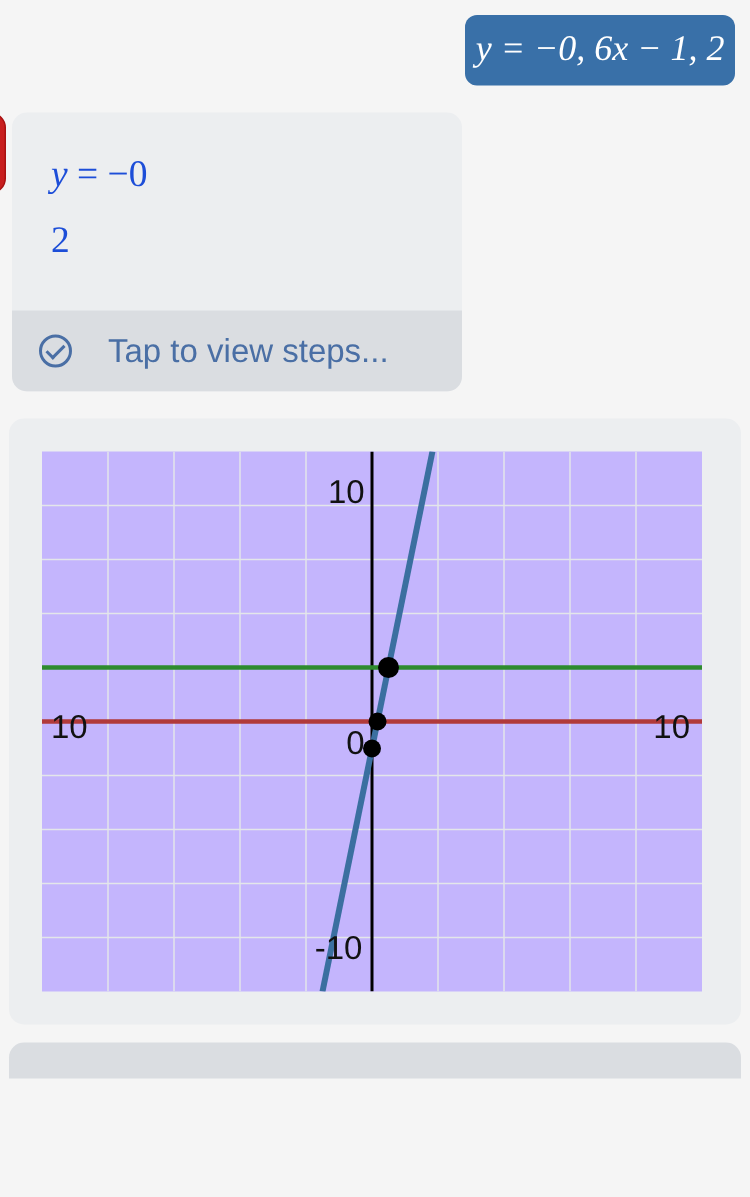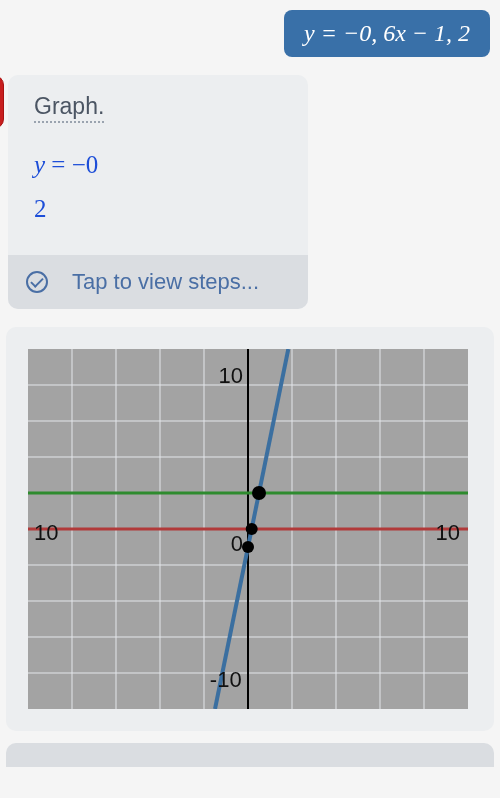--- a/index.html
+++ b/index.html
@@ -8,21 +8,21 @@
       height: 798px;
       font-family: -apple-system, BlinkMacSystemFont, 'Segoe UI', sans-serif;
       background: #f5f5f5;
       overflow: hidden;
     }
     .user-bubble {
       float: right;
       margin: 10px 10px 18px 0;
       background: #3970a8;
       color: #fff;
-      padding: 10px 20px;
+      padding: 10px 7px;
       border-radius: 8px;
       font-family: 'Times New Roman', serif;
       font-style: italic;
       font-size: 24px;
     }
     .clear { clear: both; }
     .answer-wrap {
       position: relative;
       margin: 0 0 0 0;
       width: 315px;
@@ -96,21 +96,21 @@
     }
     .graph-panel {
       margin: 18px 6px 0 6px;
       background: #eceef0;
       border-radius: 10px;
       padding: 22px;
     }
     .plot-box {
       width: 440px;
       height: 360px;
-      background: #a3a3a3;
+      background: #c4b5fd;
       position: relative;
     }
     .plot-box svg { width: 100%; height: 100%; display:block; }
     .axis-label {
       position:absolute;
       font-size: 22px;
       color:#111;
       font-family: Arial, sans-serif;
     }
     .lbl-top { top: 14px; left: 50%; transform: translateX(-120%); }
@@ -134,21 +134,20 @@
 <div class="clear"></div>
 
 <div class="answer-wrap">
   <div class="app-icon-clip">
     <svg viewBox="0 0 40 60">
         <path d="M6 54 L22 6 L26 6 L10 54 Z M12 30 L30 30 L30 34 L12 34 Z" fill="#fff"></path>
       </svg>
   </div>
   <div class="answer-card">
     <div class="answer-body">
-      <div class="graph-title">Graph.</div>
       <div class="math-line">
         <span class="it">y</span> = −0
       </div>
       <div class="math-line">2</div>
     </div>
     <div class="steps-bar">
       <span class="check-icon"></span>
       <span>Tap to view steps...</span>
     </div>
   </div>

